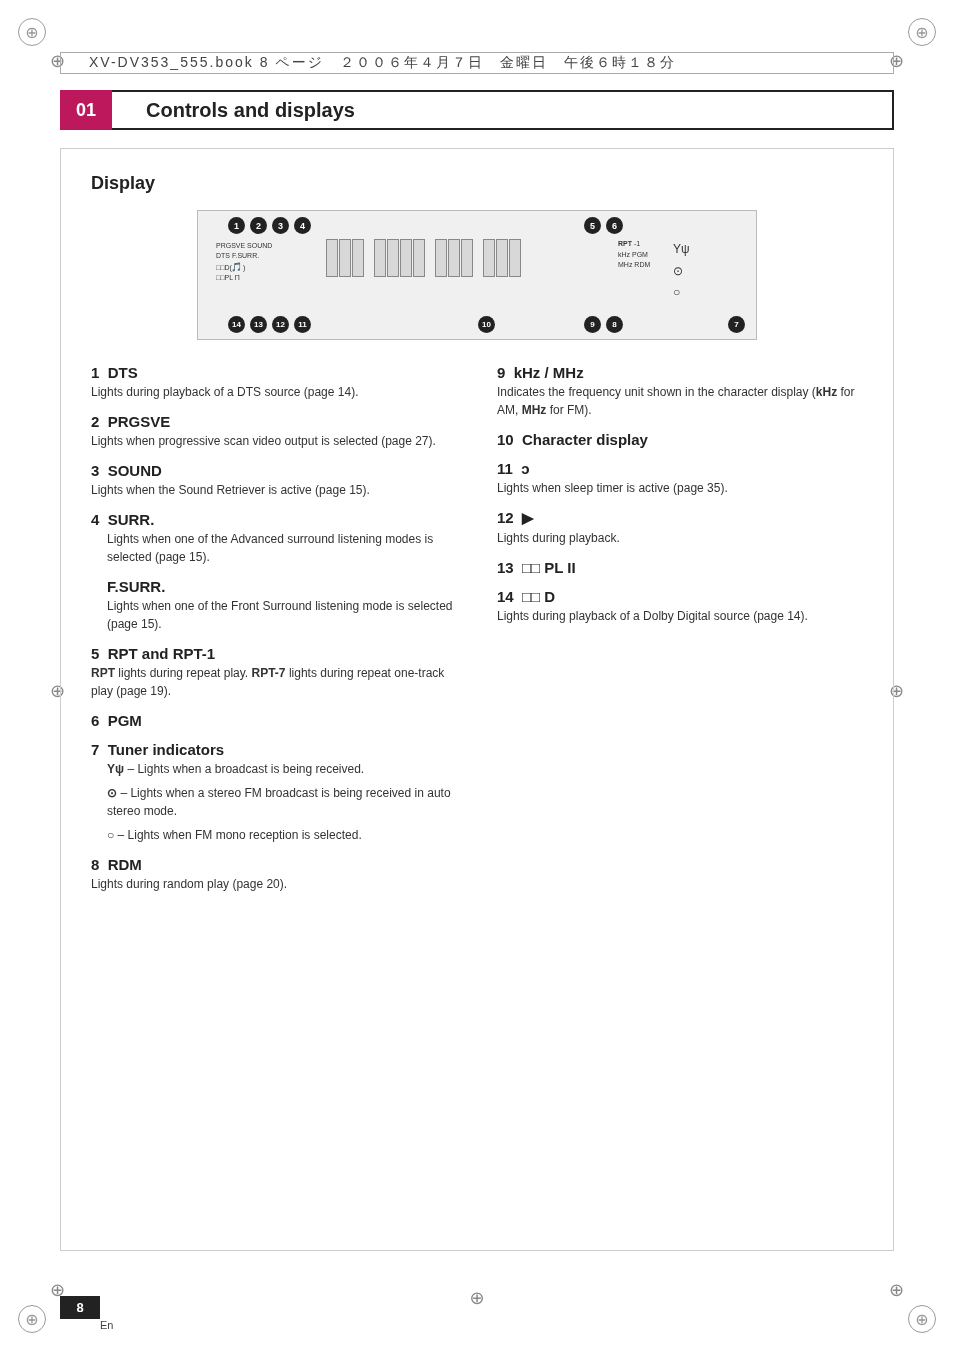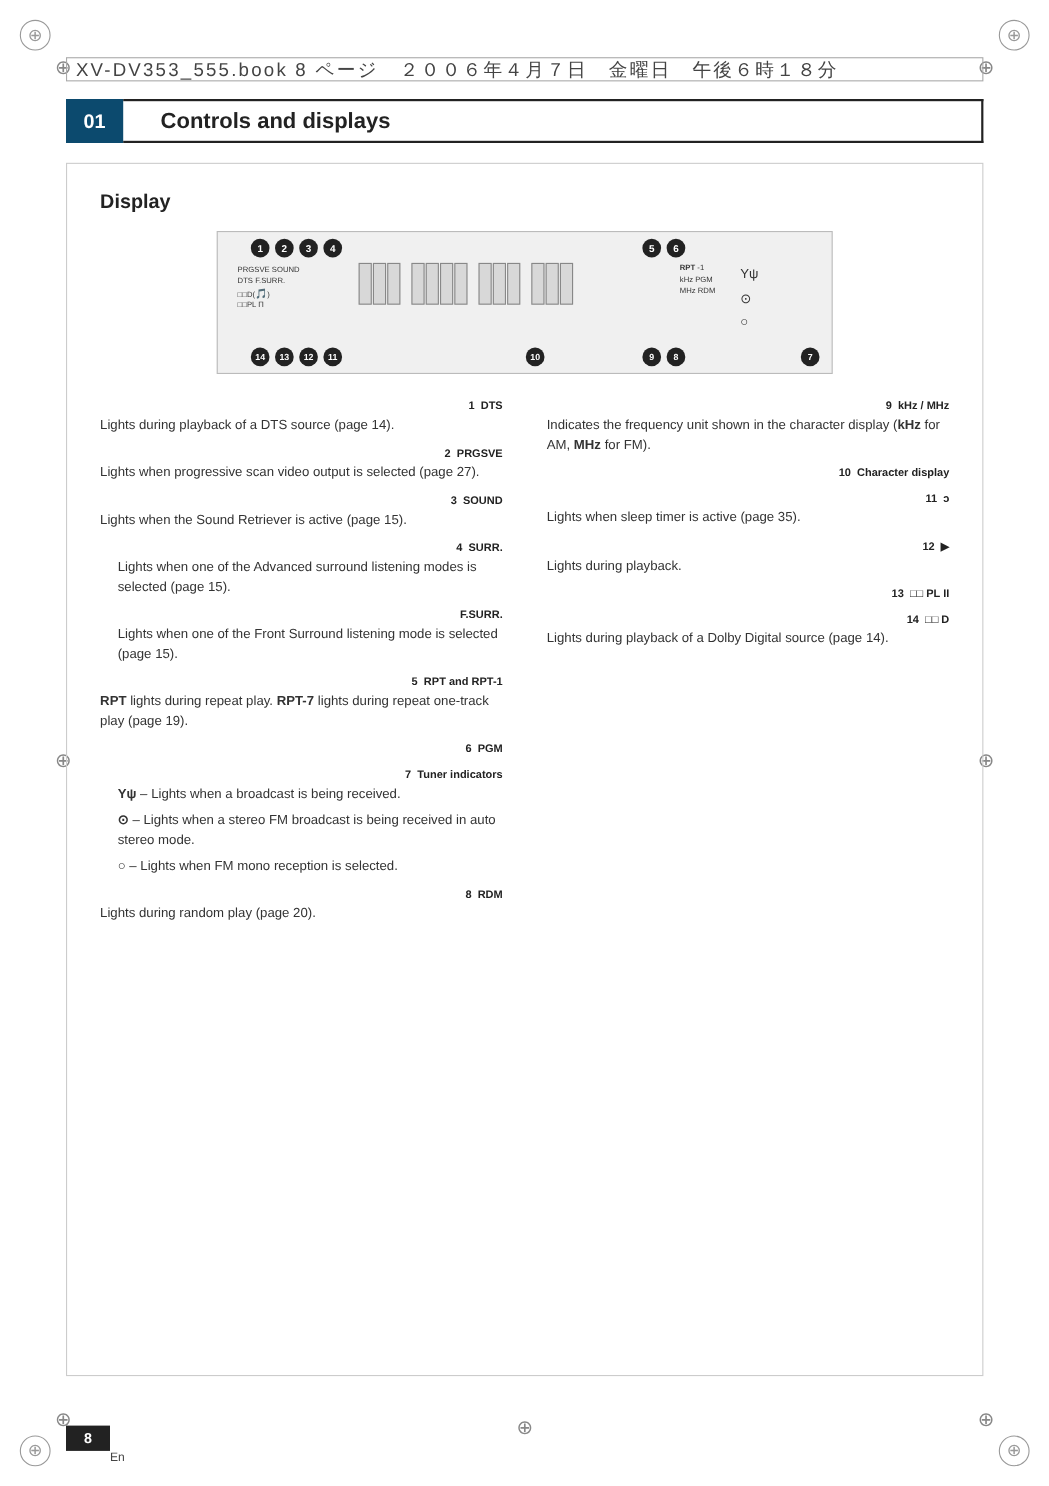--- a/index.html
+++ b/index.html
@@ -34,37 +34,38 @@
       top: 52px;
       left: 60px;
       right: 60px;
       border: 1.5px solid #aaa;
       height: 22px;
       display: flex;
       align-items: center;
       padding: 0 8px;
     }
     .top-bar-text {
-      font-size: 17px;
+      font-size: 14px;
       color: #444;
       letter-spacing: 2px;
+      margin-left: 20px;
     }
 
     
     .chapter-header {
       position: absolute;
       top: 90px;
       left: 60px;
       right: 60px;
       display: flex;
       align-items: center;
       height: 40px;
     }
     .chapter-num-box {
-      background: #0c4a6e;
+      background: #be185d;
       color: #fff;
       font-size: 18px;
       font-weight: bold;
       padding: 4px 14px;
       height: 40px;
       display: flex;
       align-items: center;
       justify-content: center;
       min-width: 52px;
     }
@@ -109,24 +110,23 @@
       margin-top: 8px;
     }
     .desc-col {
       flex: 1;
     }
 
     .item-block {
       margin-bottom: 12px;
     }
     .item-title {
-      font-size: 10px;
+      font-size: 15px;
       font-weight: bold;
       margin-bottom: 2px;
-      text-align: right;
     }
     .item-num {
       font-weight: bold;
     }
     .item-desc {
       font-size: 12px;
       color: #333;
       line-height: 1.5;
     }
     .item-desc b {

